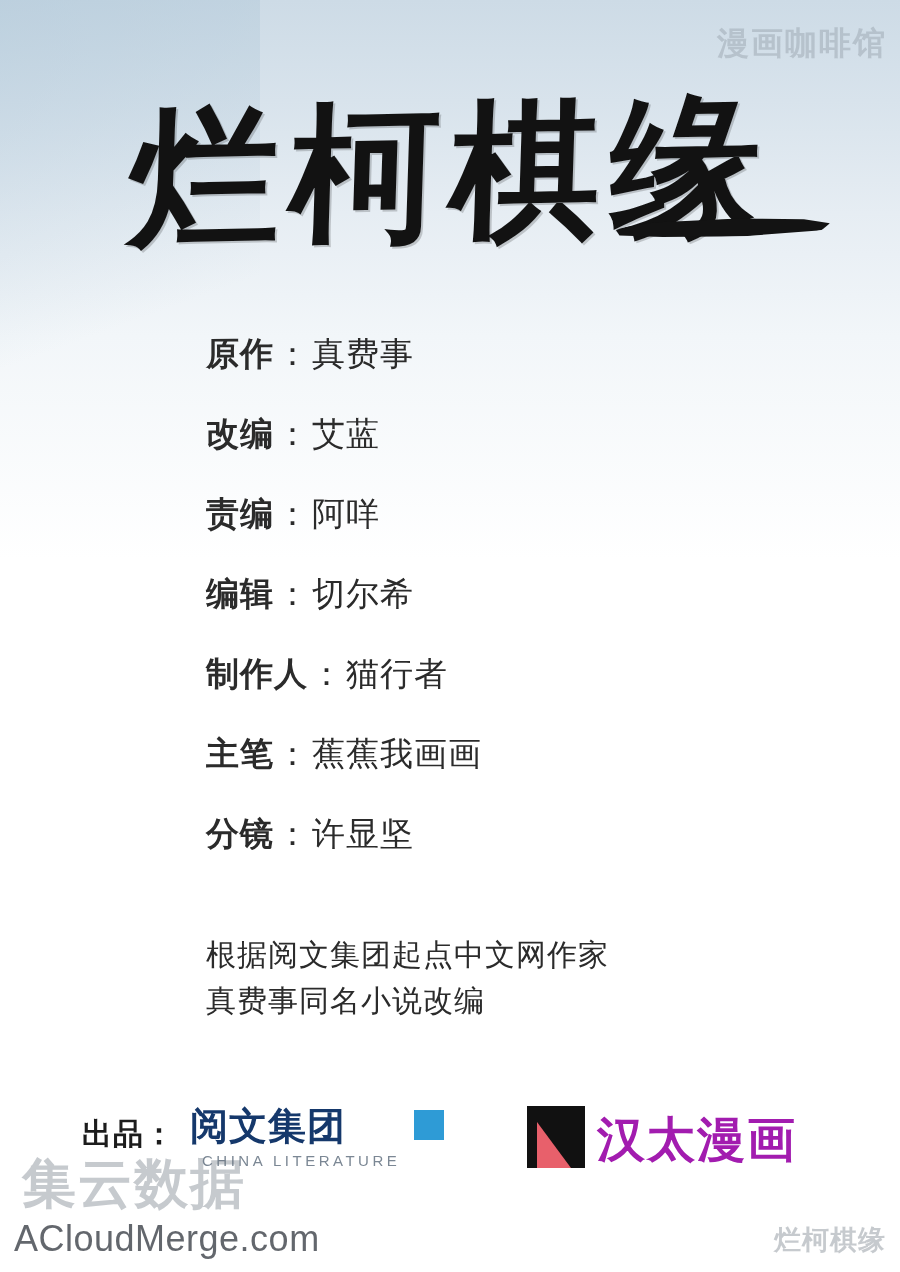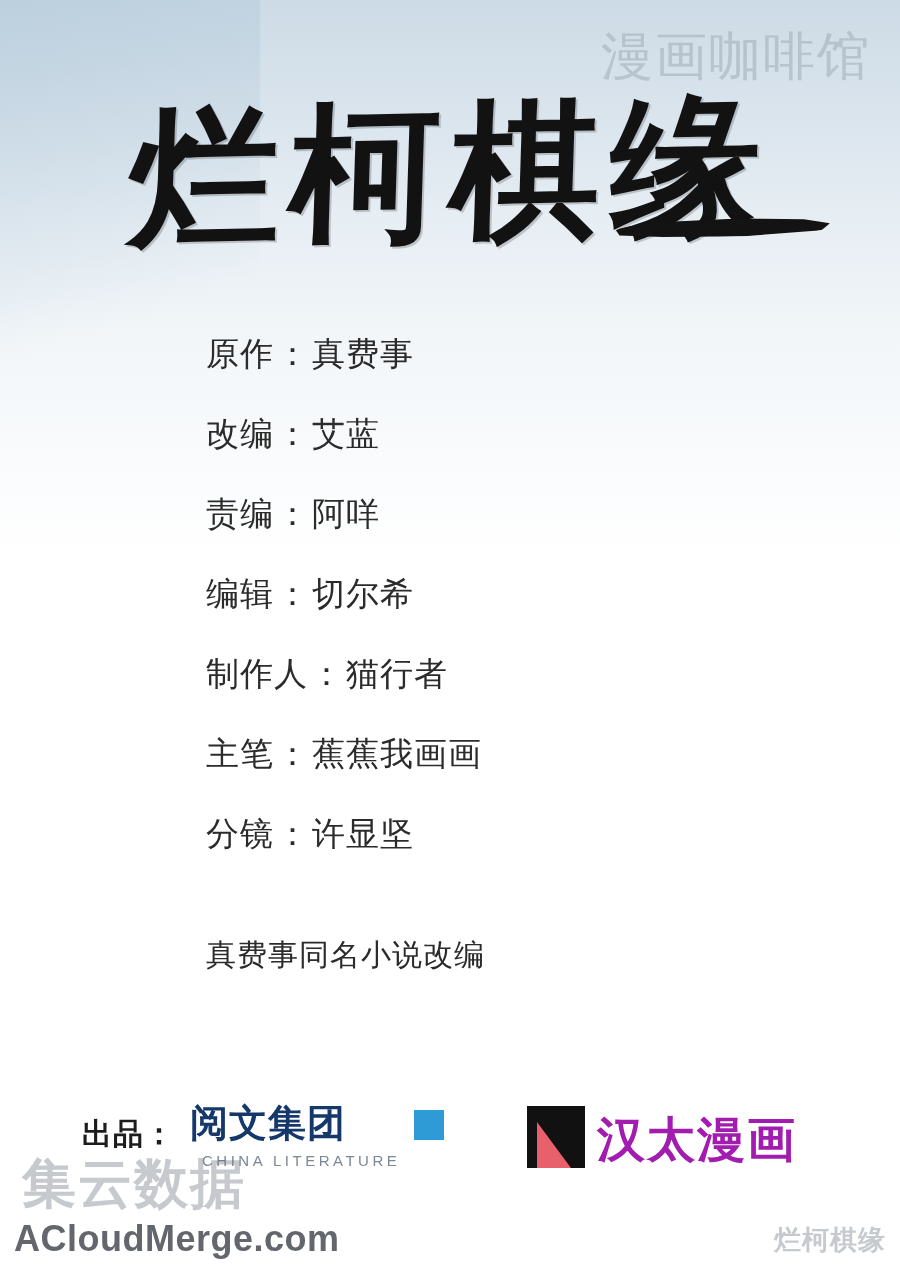--- a/index.html
+++ b/index.html
@@ -34,24 +34,24 @@
     position: absolute;
     left: 0; top: 0;
     width: 260px;
     height: 420px;
     background: linear-gradient(160deg, rgba(175,199,216,0.55) 0%, rgba(255,255,255,0) 72%);
   }
 
   
   .wm-topright {
     position: absolute;
-    right: 29px;
+    right: 13px;
     top: 22px;
-    font-size: 52px;
-    font-weight: normal;
+    font-size: 32px;
+    font-weight: bold;
     letter-spacing: 2px;
     color: rgba(120,130,140,0.30);
     font-family: "DejaVu Sans", sans-serif;
     user-select: none;
   }
 
   
   .title-block {
     position: absolute;
     left: 0;
@@ -90,21 +90,21 @@
     width: 640px;
   }
   .credit-line {
     font-family: "DejaVu Sans", sans-serif;
     font-size: 33px;
     color: #2b2b2b;
     margin-bottom: 35px;
     letter-spacing: 1px;
     white-space: nowrap;
   }
-  .credit-role { font-weight: normal; }
+  .credit-role { font-weight: bold; }
   .credit-sep { padding: 0 2px; }
   .credit-name { font-weight: normal; }
 
   .source-note {
     position: absolute;
     left: 206px;
     top: 932px;
     width: 640px;
     font-family: "DejaVu Sans", sans-serif;
     font-size: 30px;
@@ -133,21 +133,21 @@
     text-align: center;
   }
   .logo-yuewen {
     position: absolute;
     left: 190px;
     top: 6px;
     width: 270px;
     height: 78px;
   }
   .logo-yuewen .cn {
-    font-family: Liberation Mono, monospace;
+    font-family: Liberation Sans, sans-serif;
     font-size: 38px;
     font-weight: bold;
     color: #15386b;
     letter-spacing: 1px;
     line-height: 44px;
   }
   .logo-yuewen .en {
     font-family: "Liberation Sans", sans-serif;
     font-size: 15px;
     font-weight: normal;
@@ -211,21 +211,21 @@
     color: rgba(105,115,125,0.38);
     letter-spacing: 2px;
     user-select: none;
   }
   .wm-cloud-en {
     position: absolute;
     left: 14px;
     top: 1218px;
     font-family: "Liberation Sans", sans-serif;
     font-size: 36px;
-    font-weight: bold;
+    font-weight: normal;
     color: rgba(60,65,72,0.80);
     letter-spacing: 0.5px;
     user-select: none;
   }
   .wm-bottomright {
     position: absolute;
     right: 14px;
     top: 1222px;
     font-family: "DejaVu Sans", sans-serif;
     font-size: 27px;
@@ -268,20 +268,21 @@
     </div>
     <div class="credit-line">
       <span class="credit-role">主笔</span><span class="credit-sep">：</span><span class="credit-name">蕉蕉我画画</span>
     </div>
     <div class="credit-line">
       <span class="credit-role">分镜</span><span class="credit-sep">：</span><span class="credit-name">许显坚</span>
     </div>
   </div>
 
   <div class="source-note">
+    <div>根据阅文集团起点中文网作家</div>
     <div>真费事同名小说改编</div>
   </div>
 
   <div class="footer">
     <div class="footer-label">出品：</div>
 
     <div class="logo-yuewen">
       <div class="cn">阅文集团</div>
       <div class="en">CHINA LITERATURE</div>
       <div class="blue-sq"></div>

